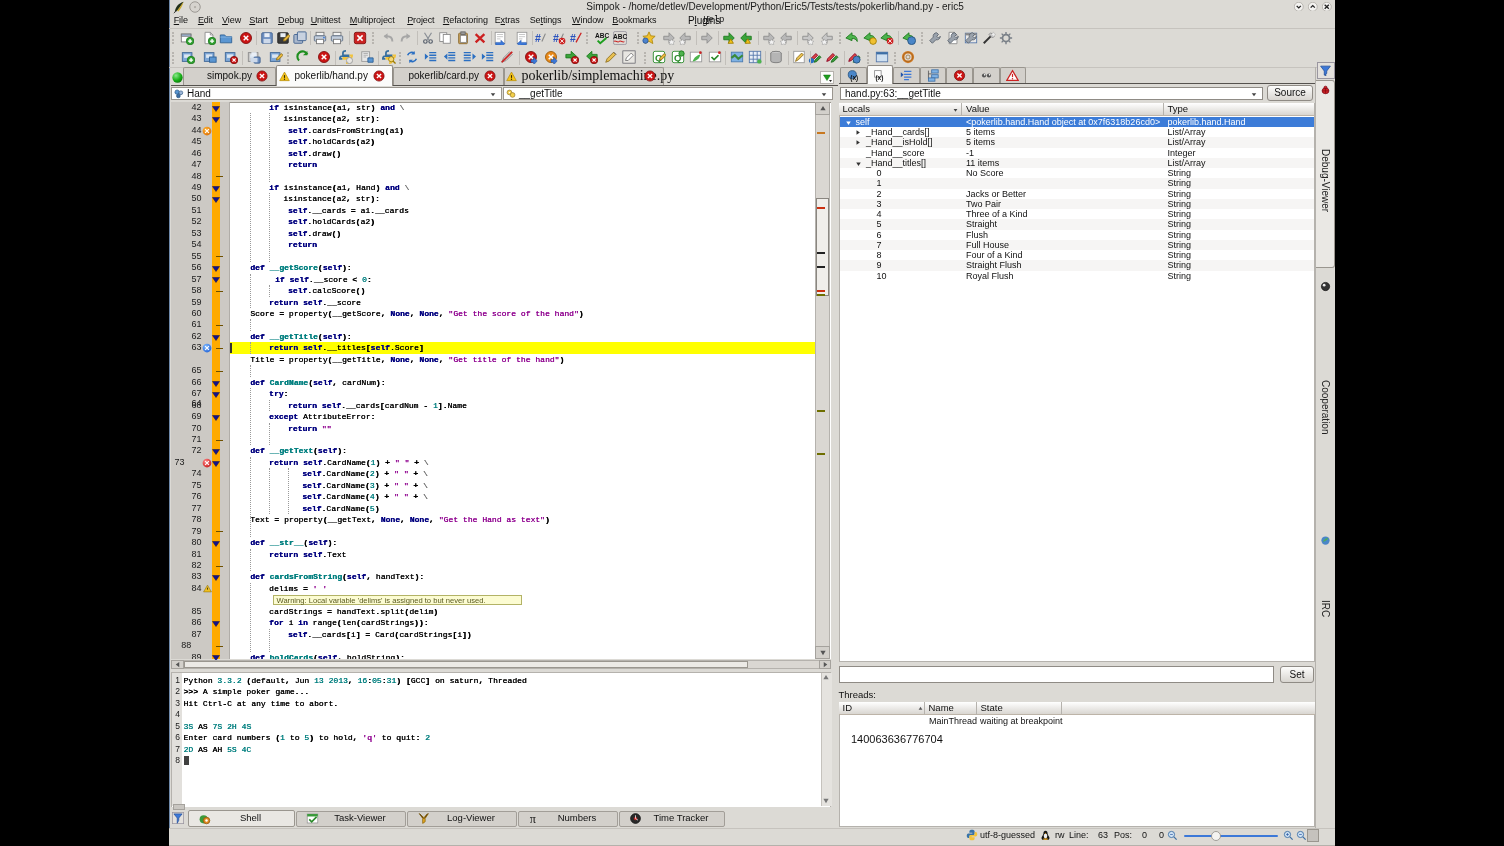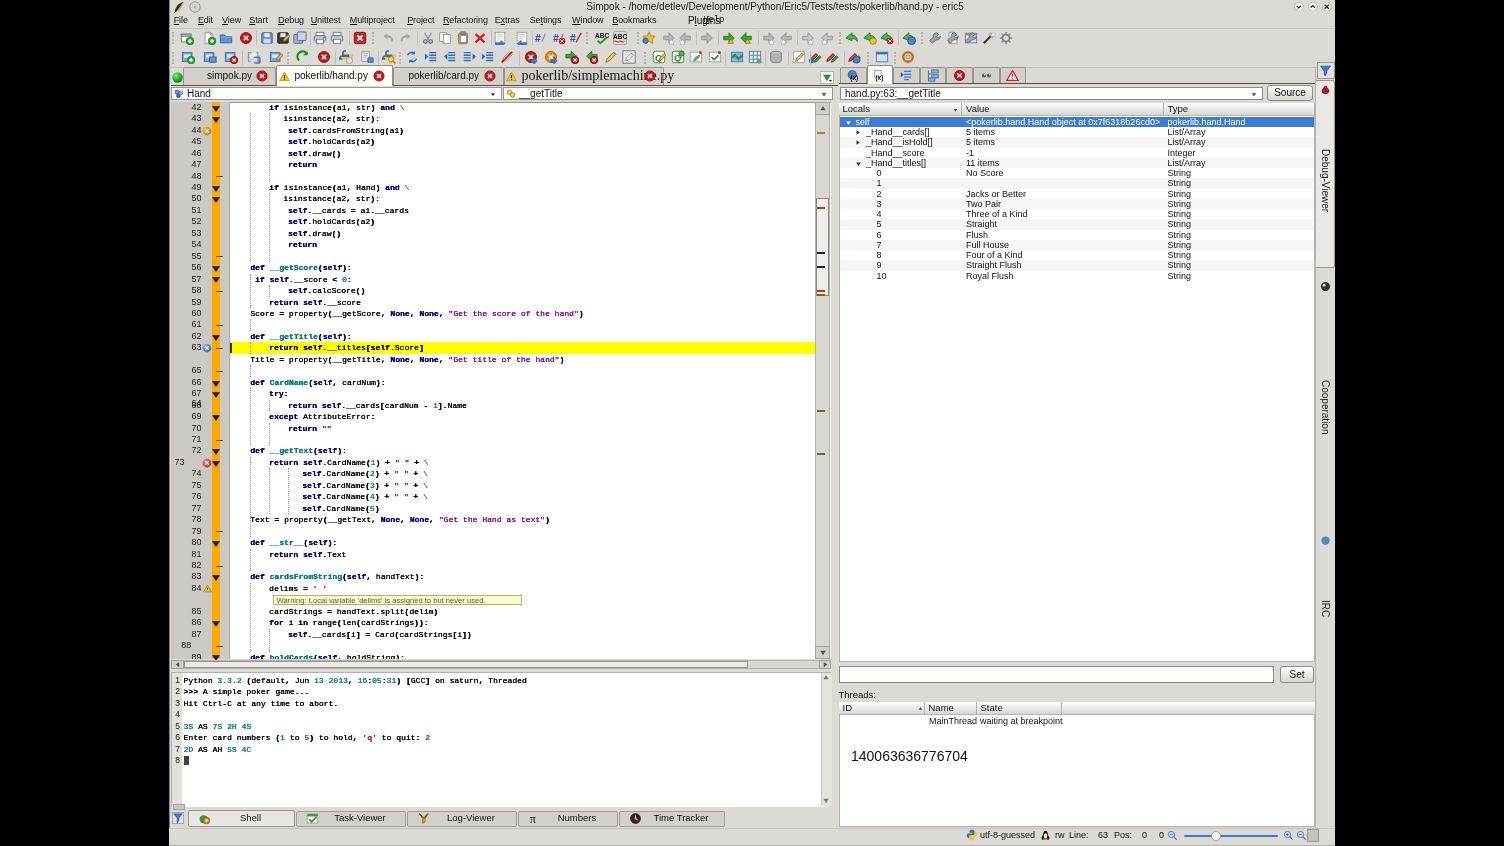--- a/index.html
+++ b/index.html
@@ -731,21 +731,21 @@
     <div style="position:absolute;left:0px;top:114.85px;width:30.5px;height:11.455px;font:9px 'Liberation Sans',sans-serif;line-height:11.455px;text-align:right;color:#1a1a1a;">52</div>
     <div style="position:absolute;left:116.96400000000001px;top:114.85px;height:11.455px;line-height:11.455px;" class="code"><span class="k">self</span><span class="o">.</span><span class="p">holdCards</span><span class="o">(</span><span class="p">a2</span><span class="o">)</span></div>
     <div style="position:absolute;left:0px;top:126.305px;width:30.5px;height:11.455px;font:9px 'Liberation Sans',sans-serif;line-height:11.455px;text-align:right;color:#1a1a1a;">53</div>
     <div style="position:absolute;left:116.96400000000001px;top:126.305px;height:11.455px;line-height:11.455px;" class="code"><span class="k">self</span><span class="o">.</span><span class="p">draw</span><span class="o">()</span></div>
     <div style="position:absolute;left:0px;top:137.76px;width:30.5px;height:11.455px;font:9px 'Liberation Sans',sans-serif;line-height:11.455px;text-align:right;color:#1a1a1a;">54</div>
     <div style="position:absolute;left:116.96400000000001px;top:137.76px;height:11.455px;line-height:11.455px;" class="code"><span class="k">return</span></div>
     <div style="position:absolute;left:0px;top:149.21499999999997px;width:30.5px;height:11.455px;font:9px 'Liberation Sans',sans-serif;line-height:11.455px;text-align:right;color:#1a1a1a;">55</div>
     <div style="position:absolute;left:0px;top:160.67000000000002px;width:30.5px;height:11.455px;font:9px 'Liberation Sans',sans-serif;line-height:11.455px;text-align:right;color:#1a1a1a;">56</div>
     <div style="position:absolute;left:79.18800000000002px;top:160.67000000000002px;height:11.455px;line-height:11.455px;" class="code"><span class="k">def</span><span class="p"> </span><span class="d">__getScore</span><span class="o">(</span><span class="k">self</span><span class="o">):</span></div>
     <div style="position:absolute;left:0px;top:172.125px;width:30.5px;height:11.455px;font:9px 'Liberation Sans',sans-serif;line-height:11.455px;text-align:right;color:#1a1a1a;">57</div>
-    <div style="position:absolute;left:84px;top:172.125px;height:11.455px;line-height:11.455px;" class="code"><span class="k">if</span><span class="p"> </span><span class="k">self</span><span class="o">.</span><span class="p">__score </span><span class="o">&lt;</span><span class="p"> </span><span class="n">0</span><span class="o">:</span></div>
+    <div style="position:absolute;left:104px;top:172.125px;height:11.455px;line-height:11.455px;" class="code"><span class="k">if</span><span class="p"> </span><span class="k">self</span><span class="o">.</span><span class="p">__score </span><span class="o">&lt;</span><span class="p"> </span><span class="n">0</span><span class="o">:</span></div>
     <div style="position:absolute;left:0px;top:183.57999999999998px;width:30.5px;height:11.455px;font:9px 'Liberation Sans',sans-serif;line-height:11.455px;text-align:right;color:#1a1a1a;">58</div>
     <div style="position:absolute;left:116.96400000000001px;top:183.57999999999998px;height:11.455px;line-height:11.455px;" class="code"><span class="k">self</span><span class="o">.</span><span class="p">calcScore</span><span class="o">()</span></div>
     <div style="position:absolute;left:0px;top:195.03500000000003px;width:30.5px;height:11.455px;font:9px 'Liberation Sans',sans-serif;line-height:11.455px;text-align:right;color:#1a1a1a;">59</div>
     <div style="position:absolute;left:98.07600000000002px;top:195.03500000000003px;height:11.455px;line-height:11.455px;" class="code"><span class="k">return</span><span class="p"> </span><span class="k">self</span><span class="o">.</span><span class="p">__score</span></div>
     <div style="position:absolute;left:0px;top:206.49px;width:30.5px;height:11.455px;font:9px 'Liberation Sans',sans-serif;line-height:11.455px;text-align:right;color:#1a1a1a;">60</div>
     <div style="position:absolute;left:79.18800000000002px;top:206.49px;height:11.455px;line-height:11.455px;" class="code"><span class="p">Score </span><span class="o">=</span><span class="p"> property</span><span class="o">(</span><span class="p">__getScore</span><span class="o">,</span><span class="p"> </span><span class="k">None</span><span class="o">,</span><span class="p"> </span><span class="k">None</span><span class="o">,</span><span class="p"> </span><span class="s">"Get the score of the hand"</span><span class="o">)</span></div>
     <div style="position:absolute;left:0px;top:217.945px;width:30.5px;height:11.455px;font:9px 'Liberation Sans',sans-serif;line-height:11.455px;text-align:right;color:#1a1a1a;">61</div>
     <div style="position:absolute;left:0px;top:229.39999999999998px;width:30.5px;height:11.455px;font:9px 'Liberation Sans',sans-serif;line-height:11.455px;text-align:right;color:#1a1a1a;">62</div>
     <div style="position:absolute;left:79.18800000000002px;top:229.39999999999998px;height:11.455px;line-height:11.455px;" class="code"><span class="k">def</span><span class="p"> </span><span class="d">__getTitle</span><span class="o">(</span><span class="k">self</span><span class="o">):</span></div>
     <div style="position:absolute;left:0px;top:240.85500000000002px;width:30.5px;height:11.455px;font:9px 'Liberation Sans',sans-serif;line-height:11.455px;text-align:right;color:#1a1a1a;">63</div>
@@ -1223,21 +1223,21 @@
 <div style="position:absolute;left:917px;top:706px;width:7px;height:5px;">
     <svg style="display:block" width="7" height="5" viewBox="0 0 16 16">
       <path d="M8 12L14 2H2z" fill="#555" transform="rotate(180 8 7)"></path>
     </svg>
   </div>
 <div style="position:absolute;left:924.5px;top:702px;width:52px;height:12.5px;background:linear-gradient(#ffffff,#d9d6d1);border-right:1px solid #b5b2ad;border-bottom:1px solid #bdb4a8;box-sizing:border-box;"></div>
 <div style="position:absolute;left:928.5px;top:702px;width:50px;height:12.5px;font-size:9.5px;line-height:12.5px;white-space:nowrap;color:#111;">Name</div>
 <div style="position:absolute;left:976.5px;top:702px;width:85px;height:12.5px;background:linear-gradient(#ffffff,#d9d6d1);border-right:1px solid #b5b2ad;border-bottom:1px solid #bdb4a8;box-sizing:border-box;"></div>
 <div style="position:absolute;left:980.5px;top:702px;width:60px;height:12.5px;font-size:9.5px;line-height:12.5px;white-space:nowrap;color:#111;">State</div>
 <div style="position:absolute;left:1061.5px;top:702px;width:253.5px;height:12.5px;background:linear-gradient(#ffffff,#d9d6d1);border-bottom:1px solid #bdb4a8;box-sizing:border-box;"></div>
-<div style="position:absolute;left:851px;top:751px;width:75px;height:10.5px;font-size:14px;line-height:10.5px;white-space:nowrap;color:#111;">140063636776704</div>
+<div style="position:absolute;left:851px;top:734px;width:75px;height:10.5px;font-size:11px;line-height:10.5px;white-space:nowrap;color:#111;">140063636776704</div>
 <div style="position:absolute;left:929px;top:715.5px;width:50px;height:10.5px;font-size:9px;line-height:10.5px;white-space:nowrap;color:#111;">MainThread</div>
 <div style="position:absolute;left:980px;top:715.5px;width:100px;height:10.5px;font-size:9px;line-height:10.5px;white-space:nowrap;color:#111;">waiting at breakpoint</div>
 <div style="position:absolute;left:1315px;top:66.5px;width:20px;height:761px;border-left:1px solid #b5b2ad;box-sizing:border-box;"></div>
 <div style="position:absolute;left:1316.5px;top:62px;width:18px;height:17px;background:#e4e1dd;border:1px solid #9a96a0;box-sizing:border-box;"></div>
 <div style="position:absolute;left:1319px;top:63.5px;width:13px;height:14px;">
     <svg style="display:block" width="13" height="14" viewBox="0 0 16 16">
       <path d="M2 2h12l-4.5 6v3l-3 2V8z" fill="#3c78d8" stroke="#26539e"></path>
       <path d="M8 12v2" stroke="#26539e" stroke-width="2"></path>
     </svg>
   </div>

